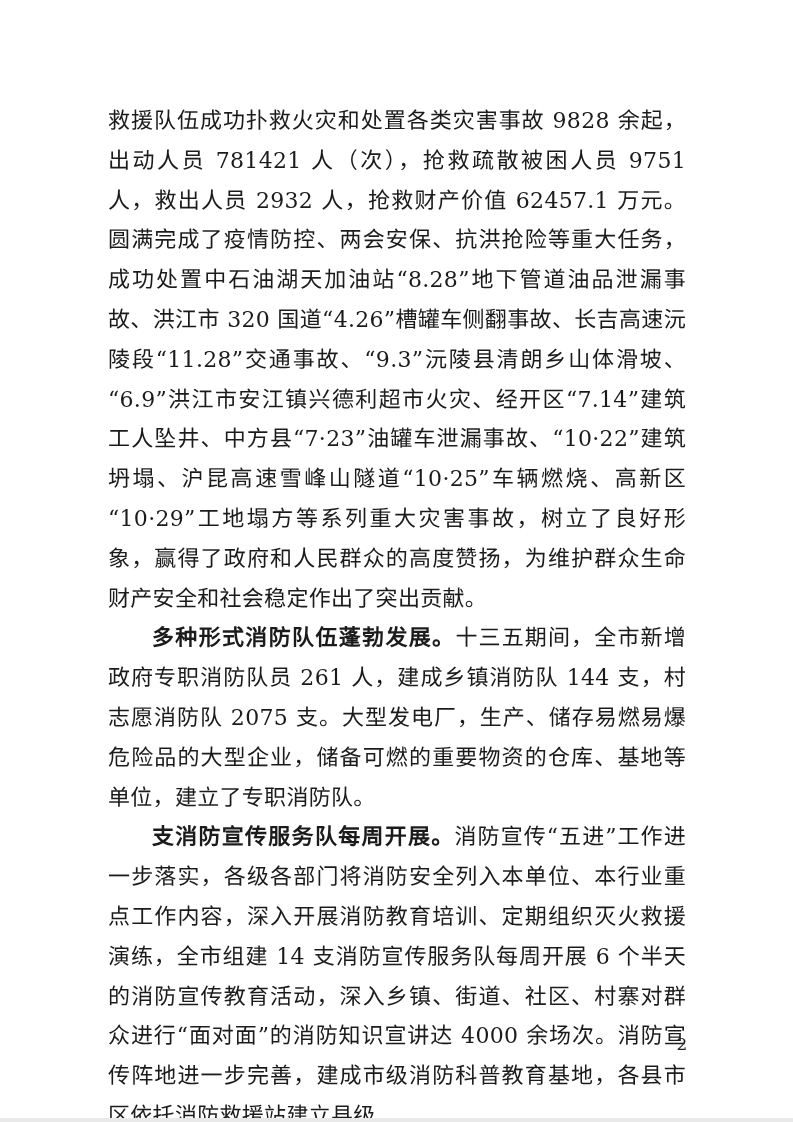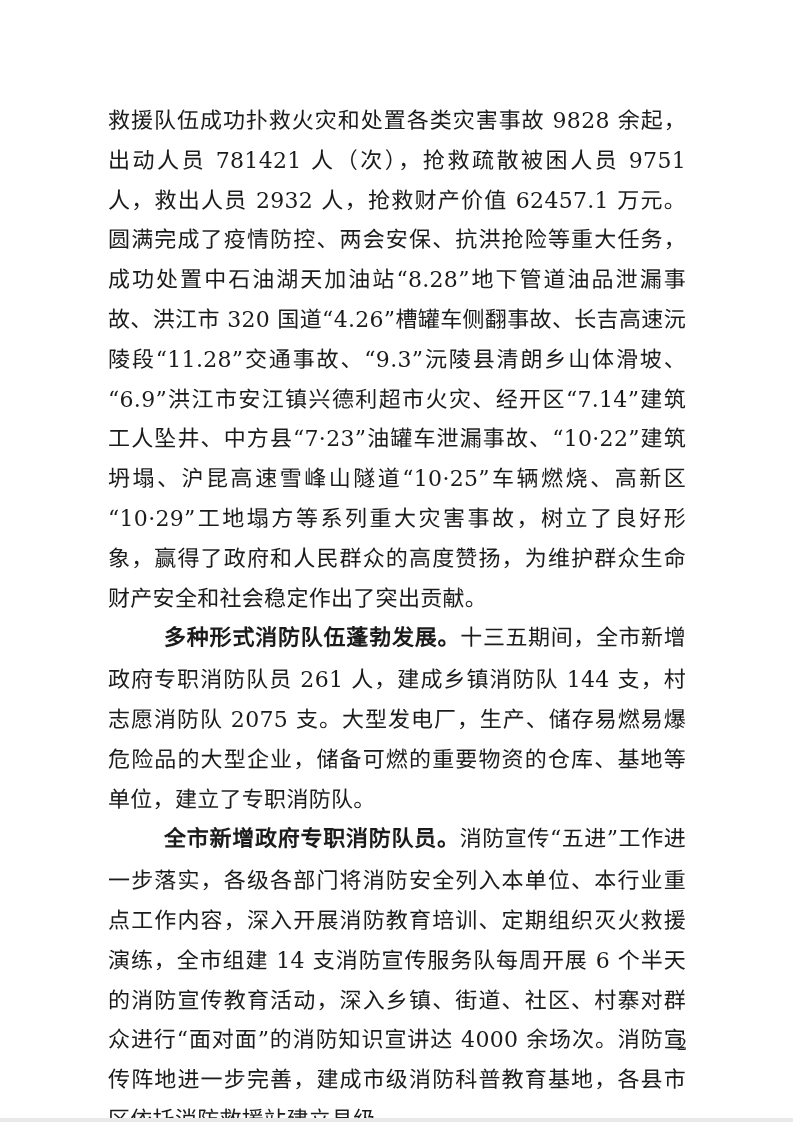--- a/index.html
+++ b/index.html
@@ -33,23 +33,22 @@
   p.para {
     margin: 0;
     padding: 0;
   }
   p.para.indent {
     text-indent: 44px;
   }
   .lead {
     font-weight: 700;
     
-    font-family: Liberation Mono, monospace;
+    font-family: Liberation Serif, serif;
     letter-spacing: 0.5px;
-    margin-left: 12px;
   }
   .page-number {
     position: absolute;
     left: 670px;
     top: 1031px;
     width: 24px;
     text-align: center;
     font-size: 17px;
     line-height: 26px;
     color: #222222;
@@ -60,19 +59,19 @@
 <body>
 
 <div class="page">
 
   <div class="content">
 
     <p class="para"><span>救援队伍成功扑救火灾和处置各类灾害事故 9828 余起，出动人员 781421 人（次），抢救疏散被困人员 9751 人，救出人员 2932 人，抢救财产价值 62457.1 万元。圆满完成了疫情防控、两会安保、抗洪抢险等重大任务，成功处置中石油湖天加油站“8.28”地下管道油品泄漏事故、洪江市 320 国道“4.26”槽罐车侧翻事故、长吉高速沅陵段“11.28”交通事故、“9.3”沅陵县清朗乡山体滑坡、“6.9”洪江市安江镇兴德利超市火灾、经开区“7.14”建筑工人坠井、中方县“7·23”油罐车泄漏事故、“10·22”建筑坍塌、沪昆高速雪峰山隧道“10·25”车辆燃烧、高新区“10·29”工地塌方等系列重大灾害事故，树立了良好形象，赢得了政府和人民群众的高度赞扬，为维护群众生命财产安全和社会稳定作出了突出贡献。</span></p>
 
     <p class="para indent"><span class="lead">多种形式消防队伍蓬勃发展。</span><span>十三五期间，全市新增政府专职消防队员 261 人，建成乡镇消防队 144 支，村志愿消防队 2075 支。大型发电厂，生产、储存易燃易爆危险品的大型企业，储备可燃的重要物资的仓库、基地等单位，建立了专职消防队。</span></p>
 
-    <p class="para indent"><span class="lead">全市新增政府专职消防队员。</span><span>消防宣传“五进”工作进一步落实，各级各部门将消防安全列入本单位、本行业重点工作内容，深入开展消防教育培训、定期组织灭火救援演练，全市组建 14 支消防宣传服务队每周开展 6 个半天的消防宣传教育活动，深入乡镇、街道、社区、村寨对群众进行“面对面”的消防知识宣讲达 4000 余场次。消防宣传阵地进一步完善，建成市级消防科普教育基地，各县市区依托消防救援站建立县级</span></p>
+    <p class="para indent"><span class="lead">支消防宣传服务队每周开展。</span><span>消防宣传“五进”工作进一步落实，各级各部门将消防安全列入本单位、本行业重点工作内容，深入开展消防教育培训、定期组织灭火救援演练，全市组建 14 支消防宣传服务队每周开展 6 个半天的消防宣传教育活动，深入乡镇、街道、社区、村寨对群众进行“面对面”的消防知识宣讲达 4000 余场次。消防宣传阵地进一步完善，建成市级消防科普教育基地，各县市区依托消防救援站建立县级</span></p>
 
   </div>
 
   <div class="page-number">2</div>
 
 </div>
 
 </body></html>

